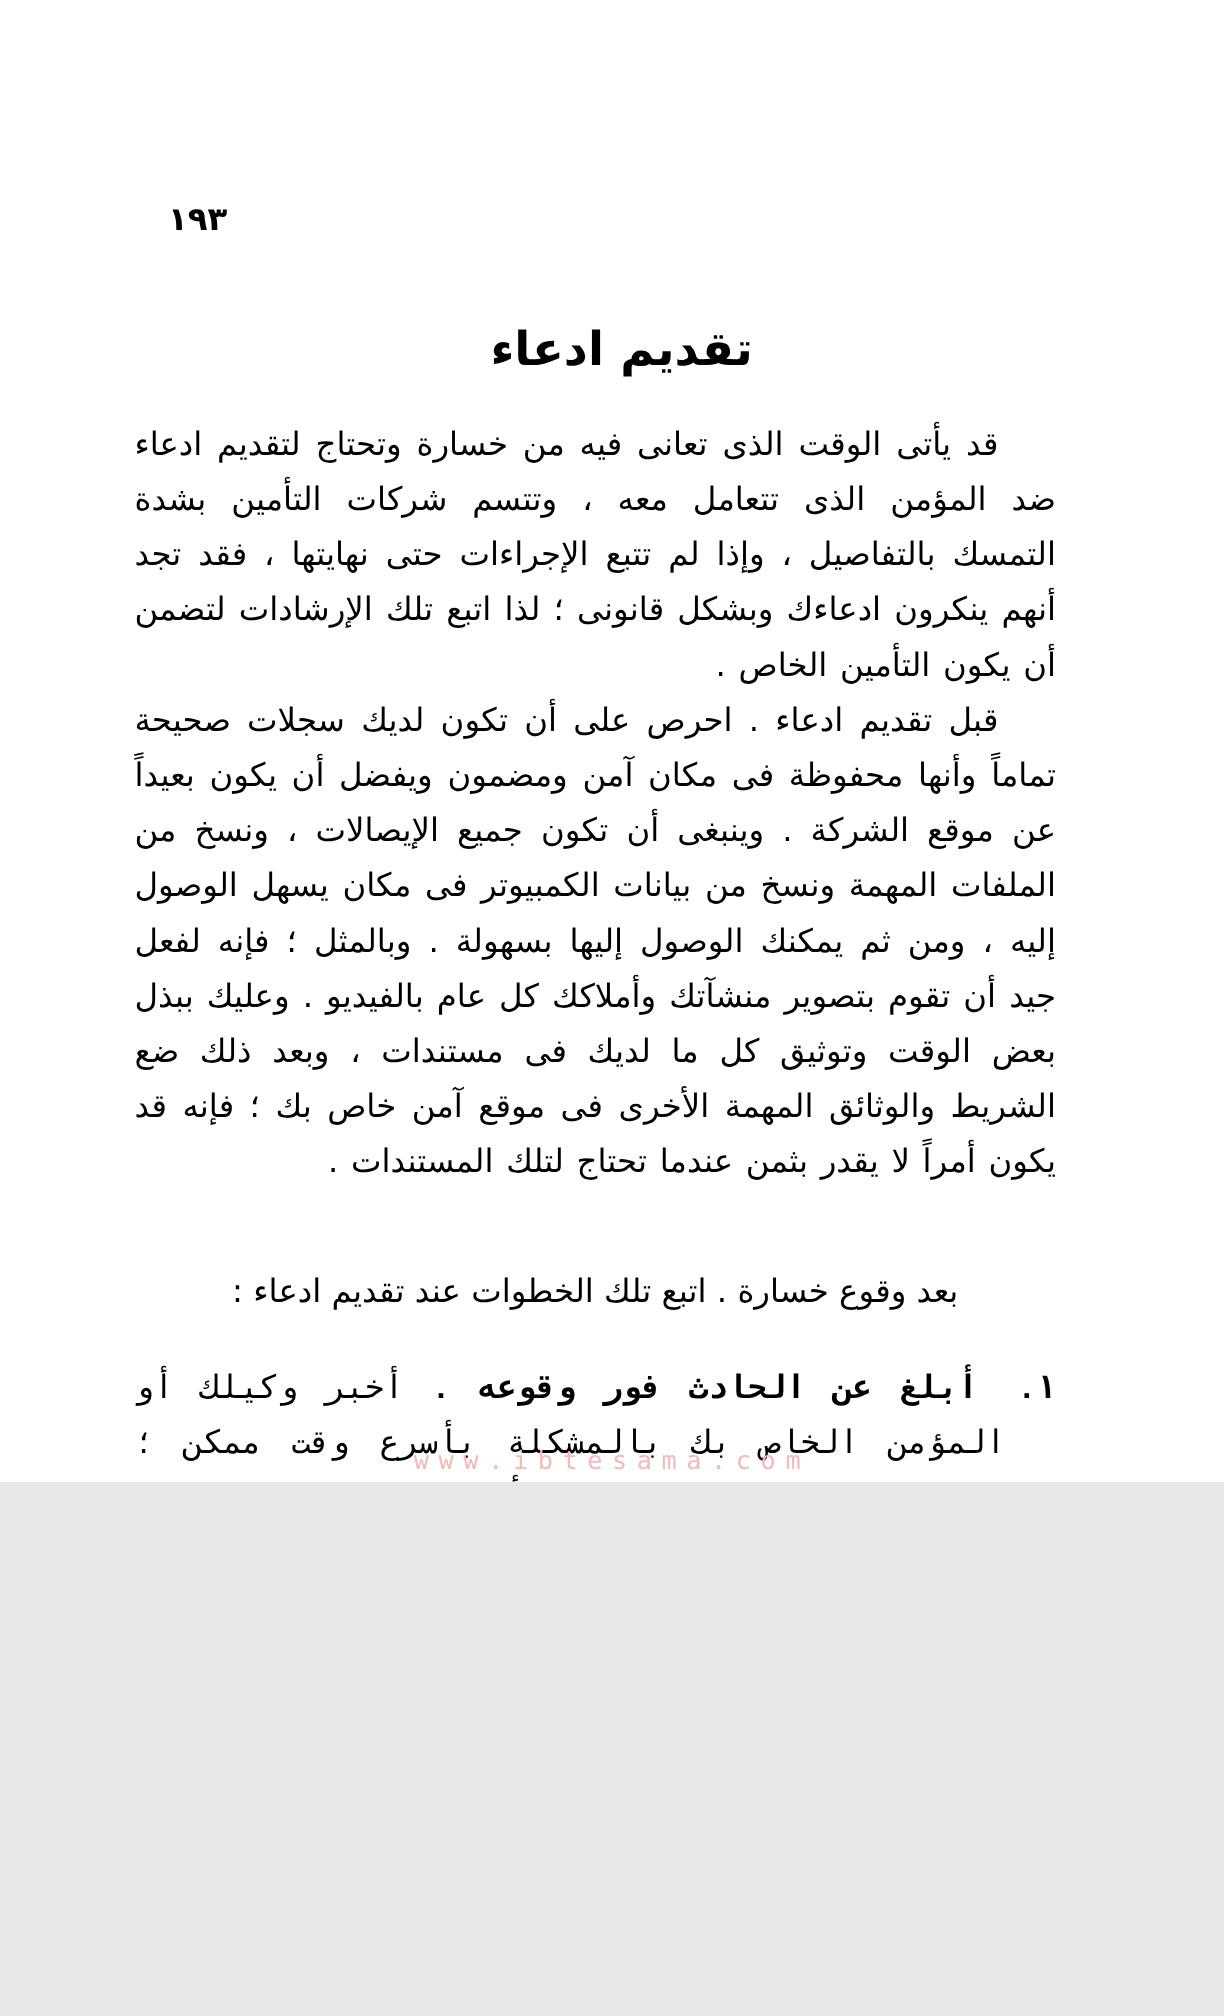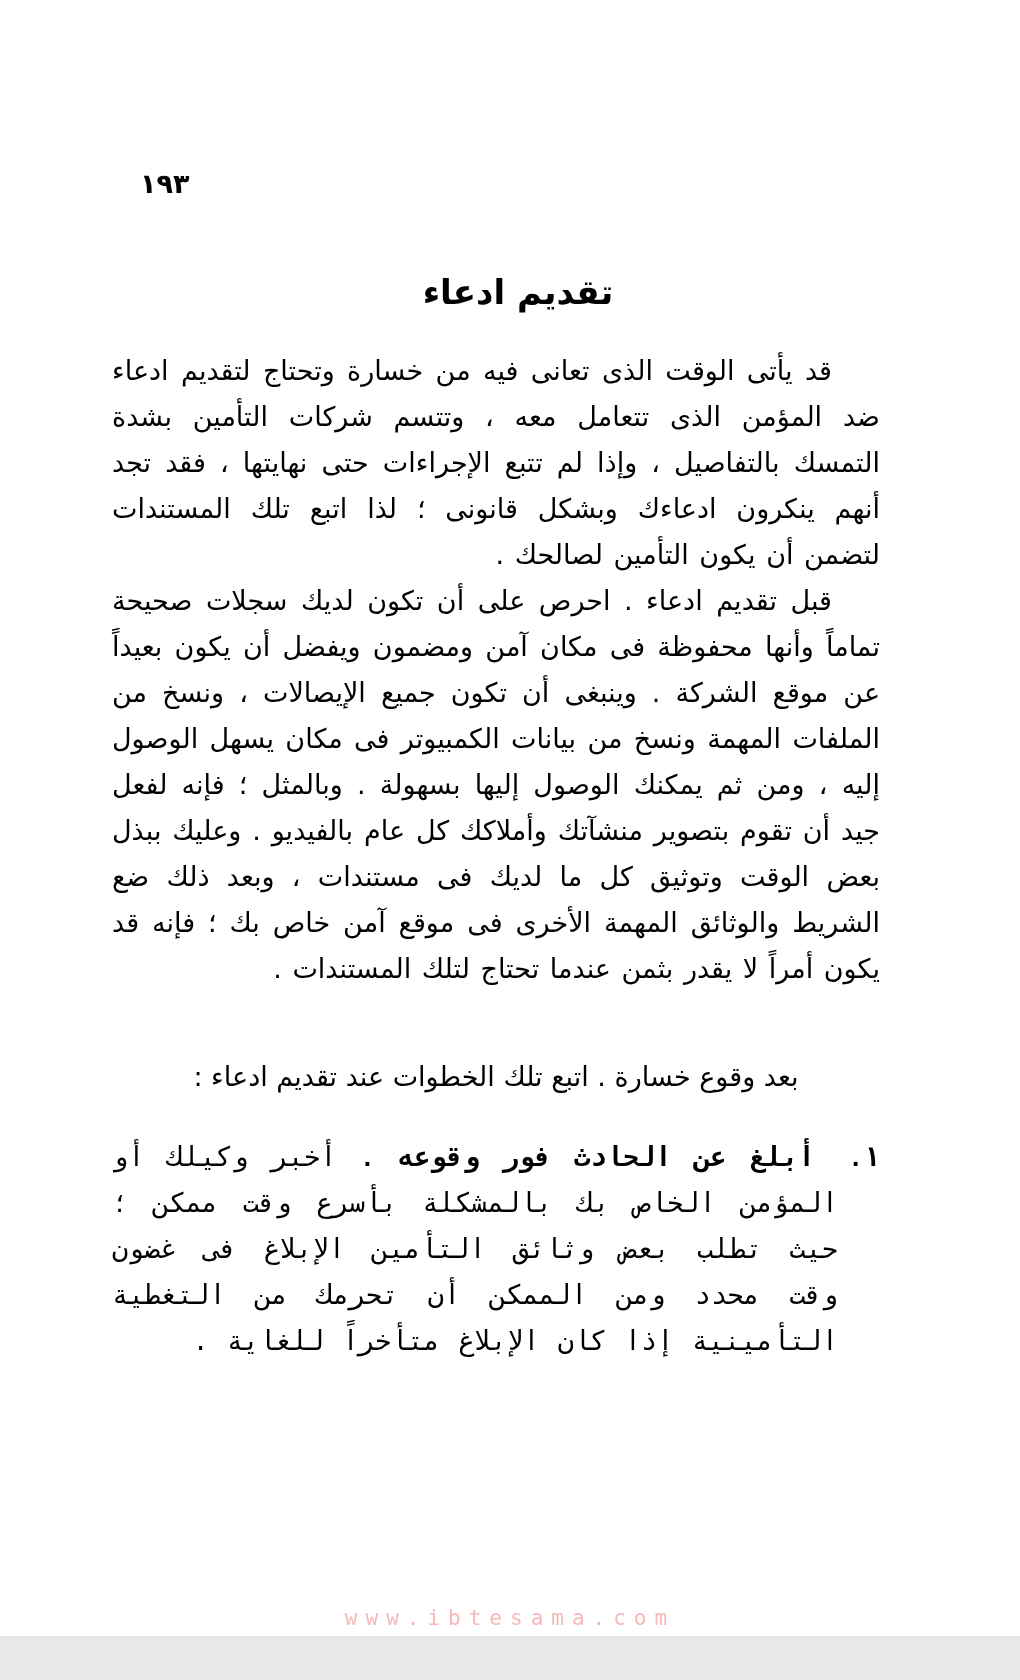--- a/index.html
+++ b/index.html
@@ -1,18 +1,18 @@
 <!DOCTYPE html>
 <html lang="ar"><head>
 <meta charset="utf-8">
 <style>
   html, body { margin: 0; padding: 0; background: #e8e8e8; }
   .page {
     width: 1020px;
-    height: 1636px;
+    height: 1235px;
     margin: 0 auto;
     background: #ffffff;
     position: relative;
     direction: rtl;
     font-family: "DejaVu Sans", sans-serif;
     color: #000000;
     box-sizing: border-box;
     padding-top: 168px;
     overflow: hidden;
   }
@@ -30,21 +30,21 @@
   }
   .running-title {
     display: block;
     text-align: center;
     font-size: 24px;
     font-weight: bold;
   }
   .chapter-title {
     margin: 68px 0 0 16px;
     text-align: center;
-    font-size: 34px;
+    font-size: 39px;
     font-weight: bold;
     letter-spacing: 0px;
     line-height: 44px;
   }
   .content {
     margin-top: 34px;
     padding: 0 140px 0 112px;
   }
   .para {
     margin: 0;
@@ -111,21 +111,21 @@
 <div class="page">
 
   <header class="page-header">
     <span class="page-number">١٩٣</span>
   </header>
 
   <h1 class="chapter-title">تقديم ادعاء</h1>
 
   <main class="content">
 
-    <p class="para">قد يأتى الوقت الذى تعانى فيه من خسارة وتحتاج لتقديم ادعاء ضد المؤمن الذى تتعامل معه ، وتتسم شركات التأمين بشدة التمسك بالتفاصيل ، وإذا لم تتبع الإجراءات حتى نهايتها ، فقد تجد أنهم ينكرون ادعاءك وبشكل قانونى ؛ لذا اتبع تلك المستندات لتضمن أن يكون التأمين لصالحك .</p>
+    <p class="para">قد يأتى الوقت الذى تعانى فيه من خسارة وتحتاج لتقديم ادعاء ضد المؤمن الذى تتعامل معه ، وتتسم شركات التأمين بشدة التمسك بالتفاصيل ، وإذا لم تتبع الإجراءات حتى نهايتها ، فقد تجد أنهم ينكرون ادعاءك وبشكل قانونى ؛ لذا اتبع تلك الإرشادات لتضمن أن يكون التأمين الخاص .</p>
 
     <p class="para">قبل تقديم ادعاء . احرص على أن تكون لديك سجلات صحيحة تماماً وأنها محفوظة فى مكان آمن ومضمون ويفضل أن يكون بعيداً عن موقع الشركة . وينبغى أن تكون جميع الإيصالات ، ونسخ من الملفات المهمة ونسخ من بيانات الكمبيوتر فى مكان يسهل الوصول إليه ، ومن ثم يمكنك الوصول إليها بسهولة . وبالمثل ؛ فإنه لفعل جيد أن تقوم بتصوير منشآتك وأملاكك كل عام بالفيديو . وعليك ببذل بعض الوقت وتوثيق كل ما لديك فى مستندات ، وبعد ذلك ضع الشريط والوثائق المهمة الأخرى فى موقع آمن خاص بك ؛ فإنه قد يكون أمراً لا يقدر بثمن عندما تحتاج لتلك المستندات .</p>
 
 
     <p class="steps-intro">بعد وقوع خسارة . اتبع تلك الخطوات عند تقديم ادعاء :</p>
 
     <div class="step">
       <span class="step-number">١.</span>
       <span class="step-lead">أبلغ عن الحادث فور وقوعه .</span>
       <span class="step-text">أخبر وكيلك أو المؤمن الخاص بك بالمشكلة بأسرع وقت ممكن ؛ حيث تطلب بعض وثائق التأمين الإبلاغ فى غضون وقت محدد ومن الممكن أن تحرمك من التغطية التأمينية إذا كان الإبلاغ متأخراً للغاية .</span>

